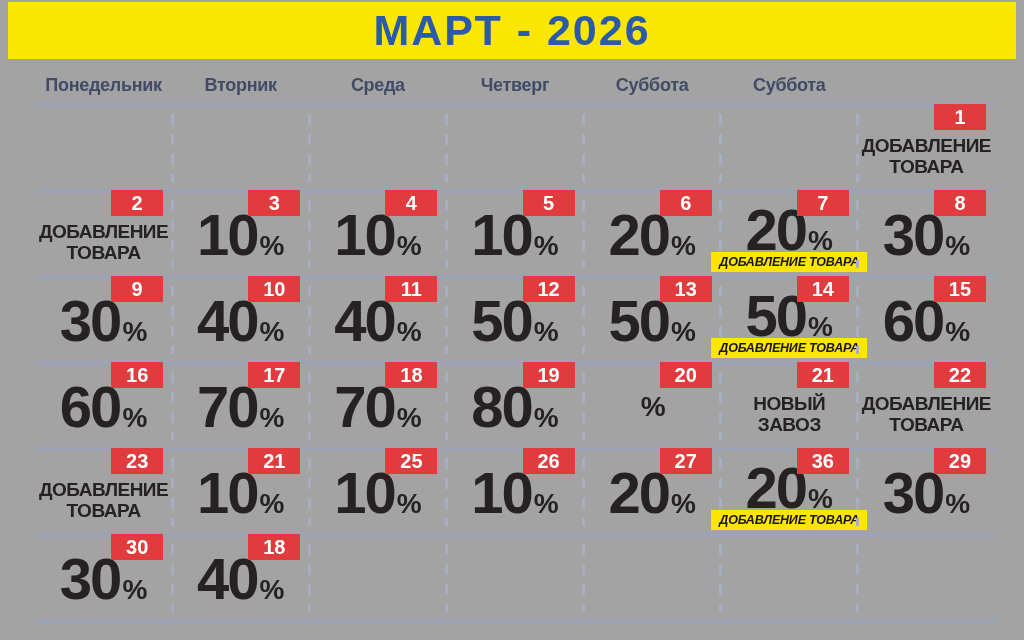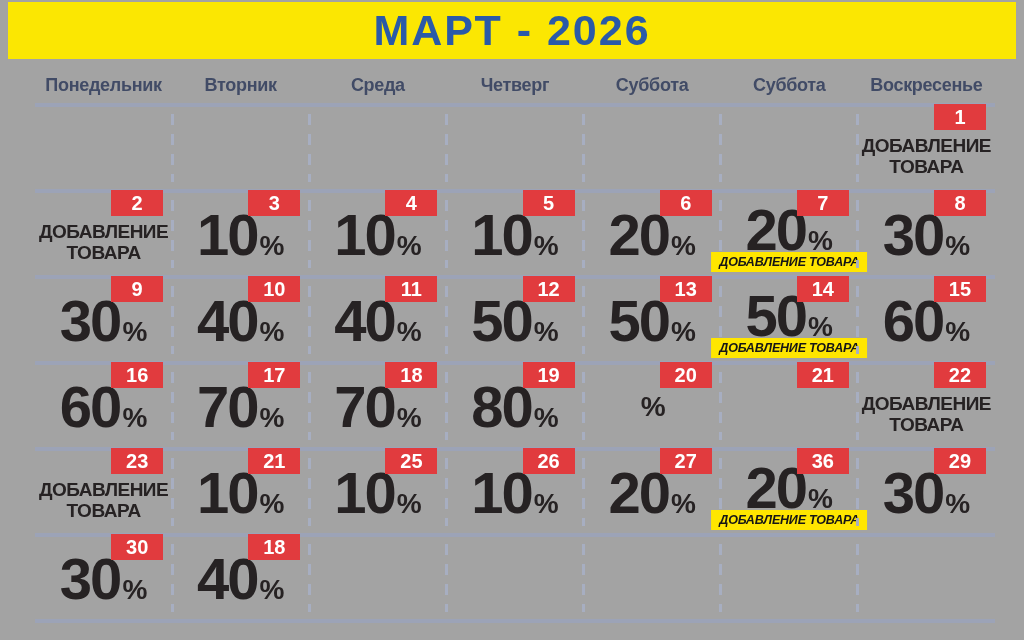--- a/index.html
+++ b/index.html
@@ -83,21 +83,20 @@
     <div class="banner-title">МАРТ - 2026</div>
   </div>
 
   <div class="weekdays">
     <div class="wd">Понедельник</div>
     <div class="wd">Вторник</div>
     <div class="wd">Среда</div>
     <div class="wd">Четверг</div>
     <div class="wd">Суббота</div>
     <div class="wd">Суббота</div>
-    <div class="wd">Воскресенье</div>
   </div>
 
   <div class="grid">
       <div class="week-row">
         <div class="day-cell"></div>
         <div class="day-cell has-divider"></div>
         <div class="day-cell has-divider"></div>
         <div class="day-cell has-divider"></div>
         <div class="day-cell has-divider"></div>
         <div class="day-cell has-divider"></div>
@@ -239,20 +238,22 @@
           </div>
         </div>
         <div class="day-cell has-divider">
           <div class="day-badge">20</div>
           <div class="percent">
             <span class="sign">%</span>
           </div>
         </div>
         <div class="day-cell has-divider">
           <div class="day-badge">21</div>
+          <div class="cell-text">НОВЫЙ
+ЗАВОЗ</div>
         </div>
         <div class="day-cell has-divider">
           <div class="day-badge">22</div>
           <div class="cell-text">ДОБАВЛЕНИЕ
 ТОВАРА</div>
         </div>
       </div>
       <div class="week-row">
         <div class="day-cell">
           <div class="day-badge">23</div>

